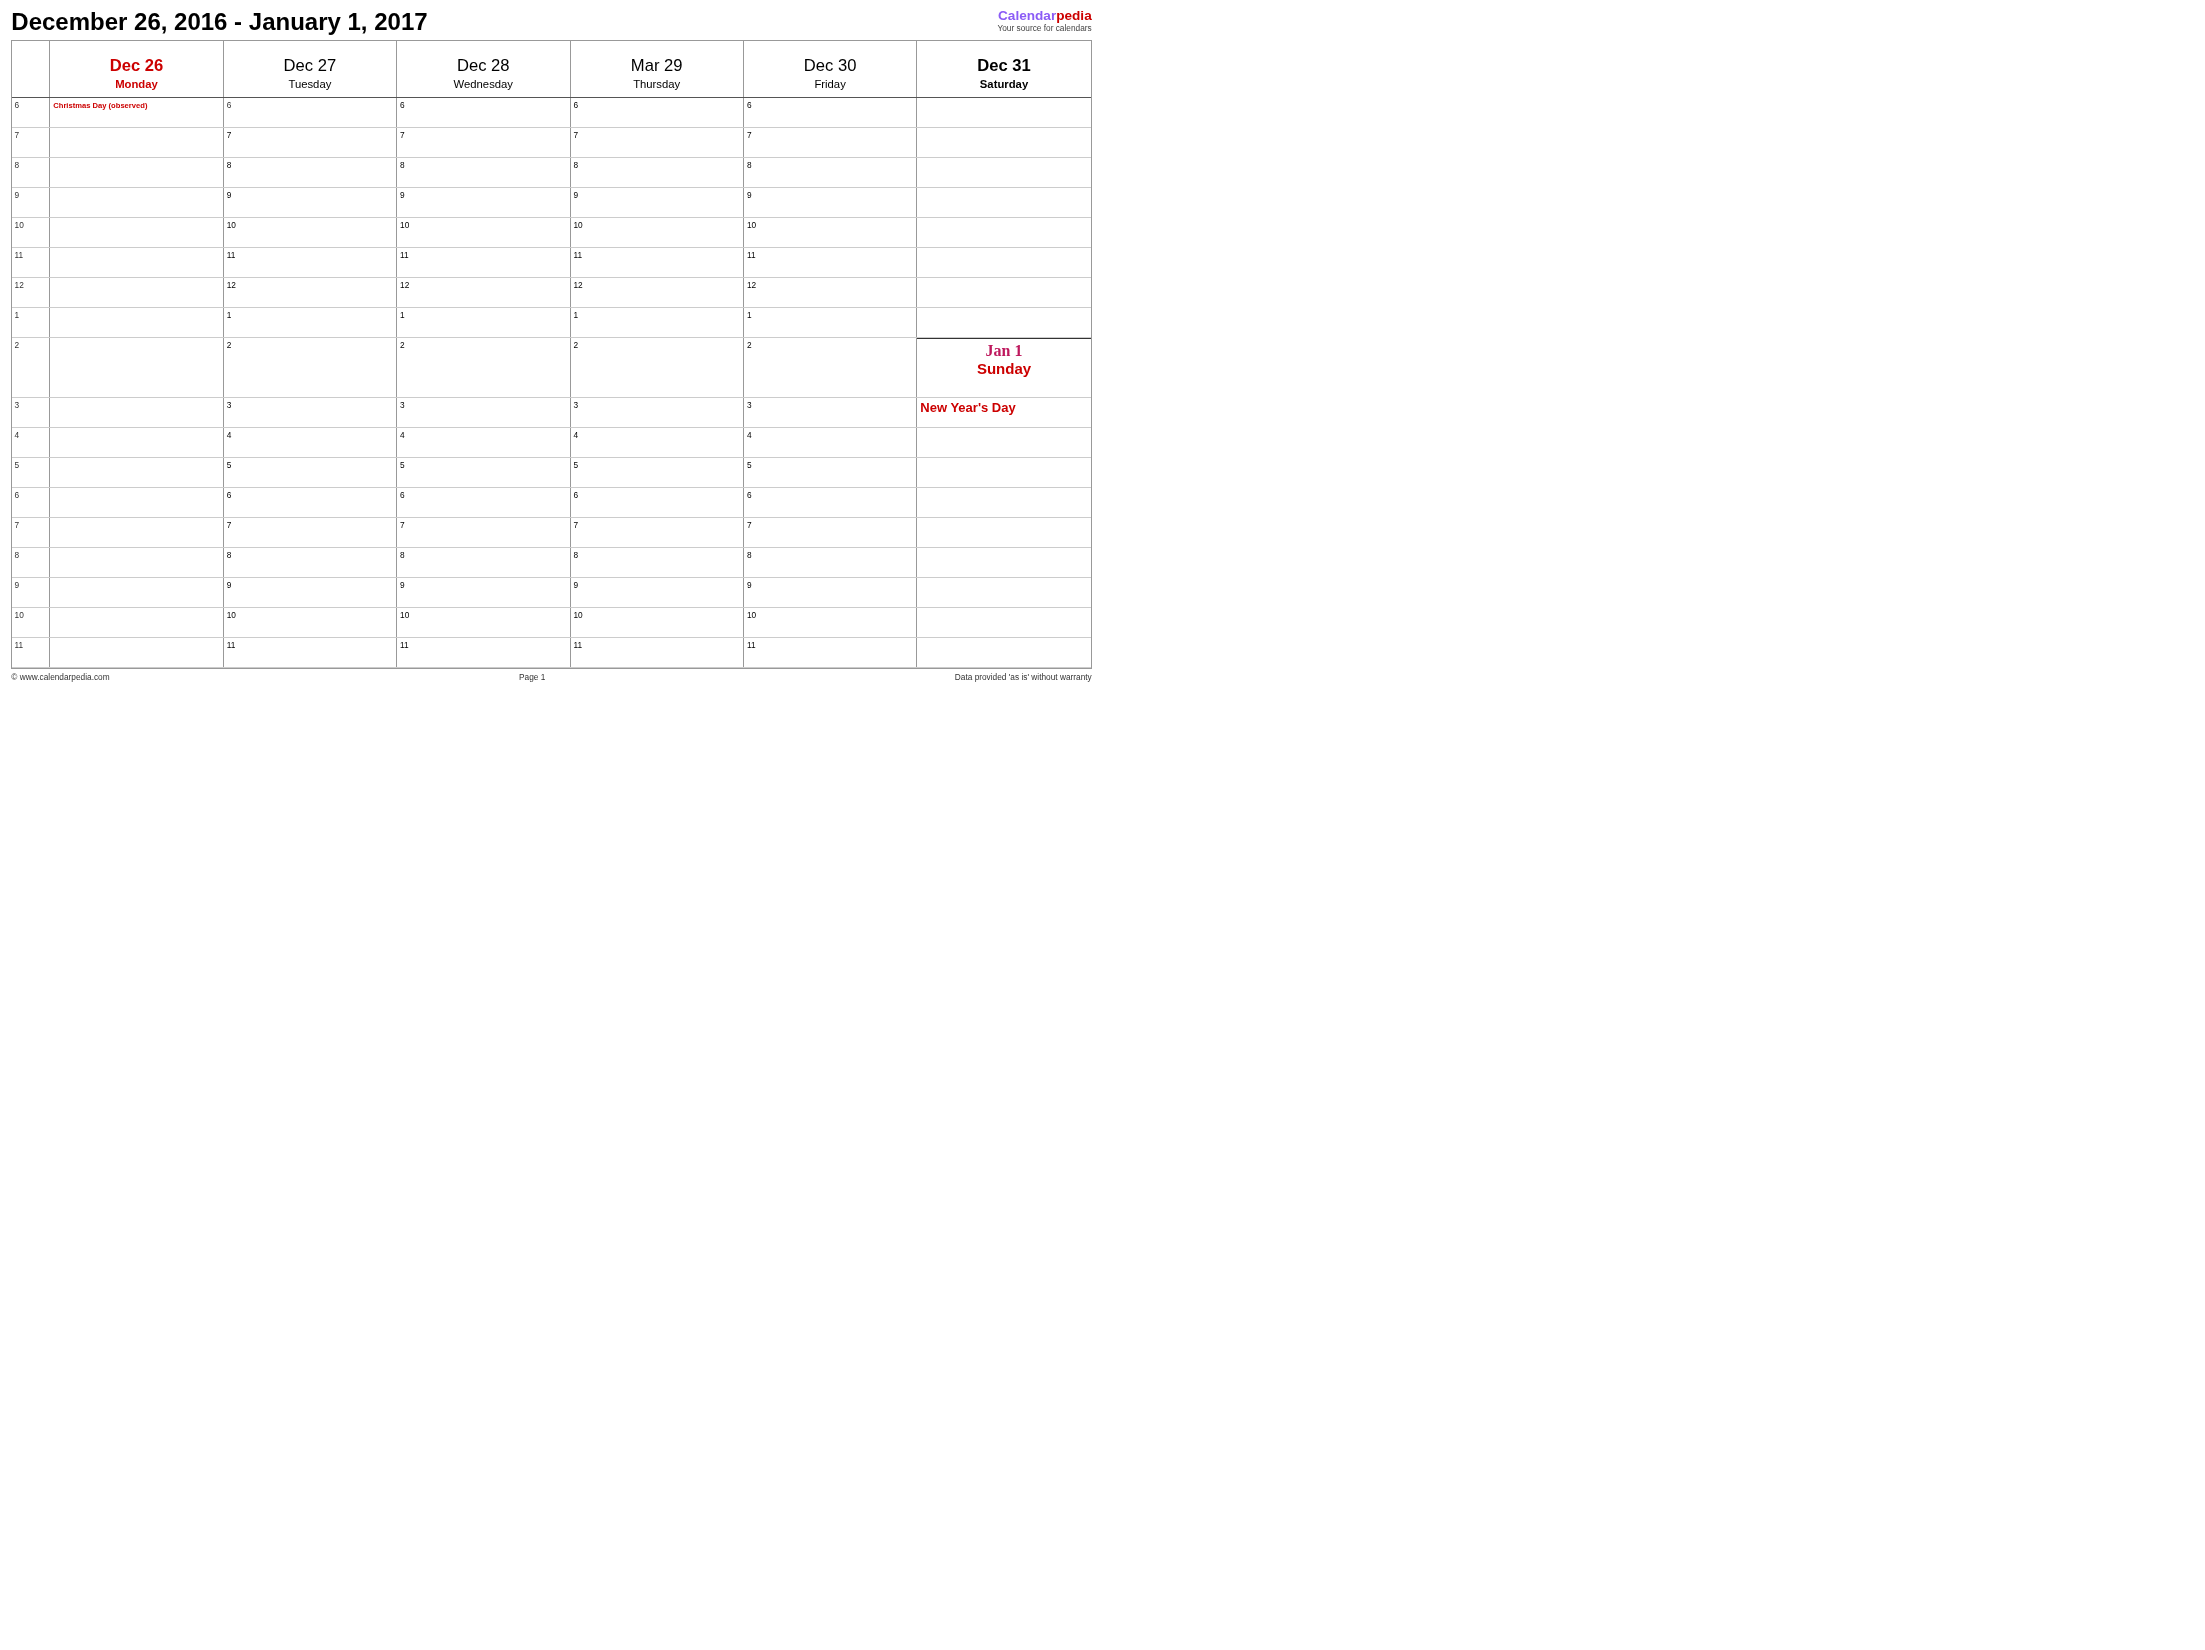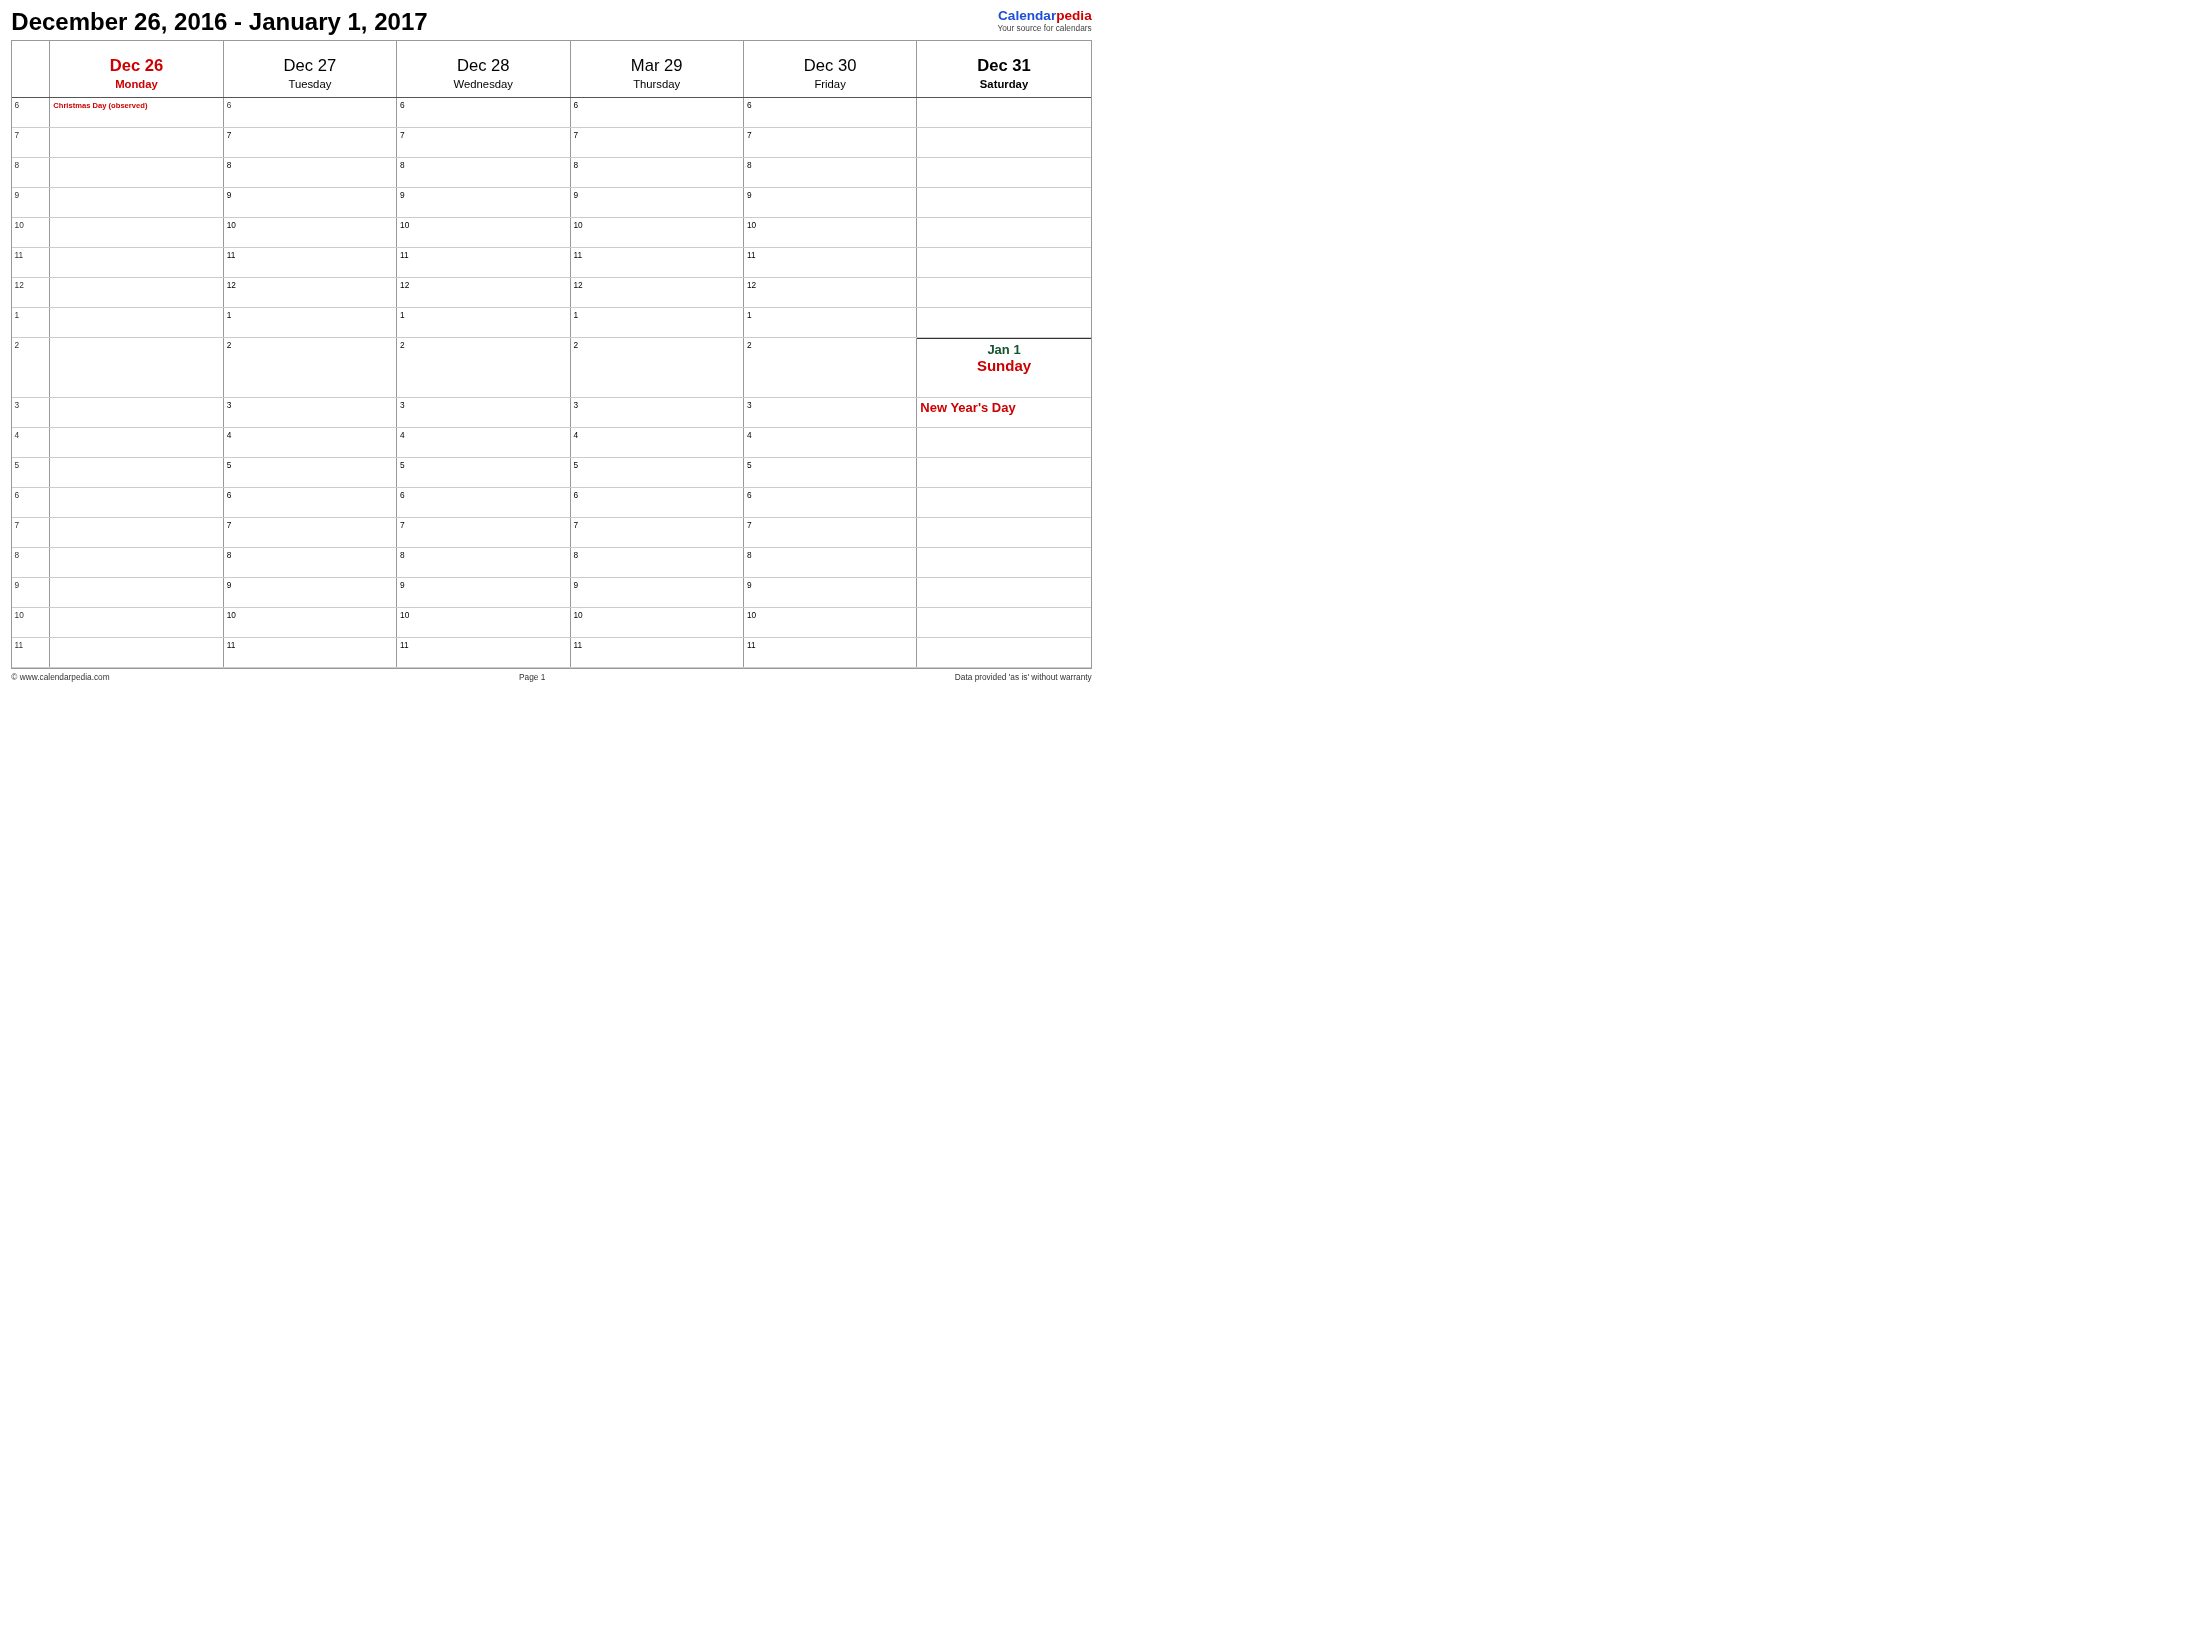--- a/index.html
+++ b/index.html
@@ -30,21 +30,21 @@
       color: #000000;
     }
 
     .brand-logo {
       text-align: right;
       font-size: 13.6px;
     }
 
     .brand-logo .calendar {
       font-weight: bold;
-      color: #1d4ed8;
+      color: #8b5cf6;
     }
 
     .brand-logo .pedia {
       font-weight: bold;
       color: #cc0000;
     }
 
     .brand-logo .tagline {
       font-size: 8.3px;
       color: #444;
@@ -311,21 +311,21 @@
 
       <div class="time-row" style="min-height: 60px;">
         <div class="time-label">2</div>
         <div class="time-cell"></div>
         <div class="time-cell"><span style="font-size:8.3px;">2</span></div>
         <div class="time-cell"><span style="font-size:8.3px;">2</span></div>
         <div class="time-cell"><span style="font-size:8.3px;">2</span></div>
         <div class="time-cell"><span style="font-size:8.3px;">2</span></div>
 
         <div class="time-cell" style="border-top: 1.5px solid #333; text-align:center; padding: 3px 1.5px;">
-          <div style="font-size:13px; font-weight:bold; color:#14532d;">Jan 1</div>
+          <div style="font-size:16px; font-weight:bold; color:#be185d;font-family:Liberation Serif, serif;">Jan 1</div>
           <div style="font-size:15px; font-weight:bold; color:#cc0000;">Sunday</div>
         </div>
       </div>
 
       <div class="time-row">
         <div class="time-label">3</div>
         <div class="time-cell"></div>
         <div class="time-cell"><span style="font-size:8.3px;">3</span></div>
         <div class="time-cell"><span style="font-size:8.3px;">3</span></div>
         <div class="time-cell"><span style="font-size:8.3px;">3</span></div>

